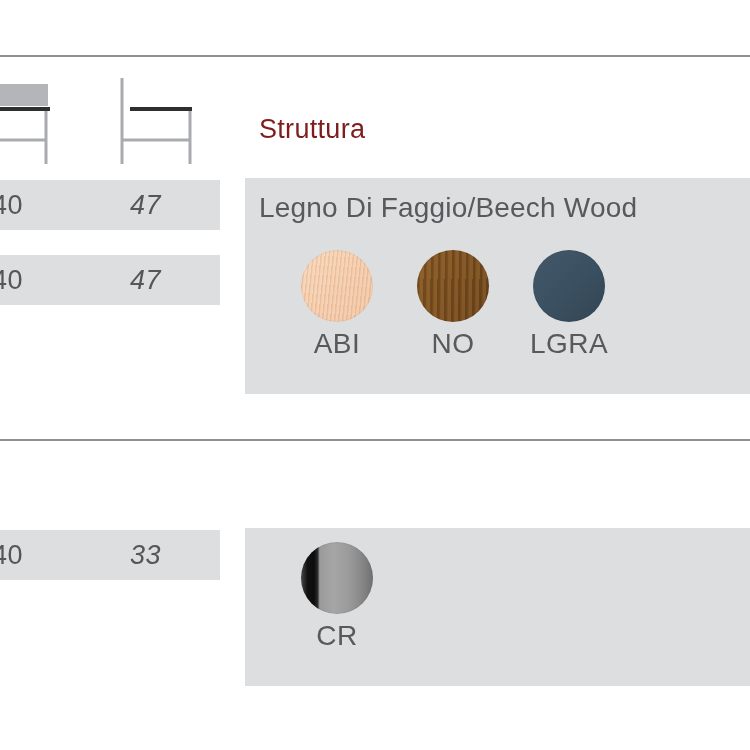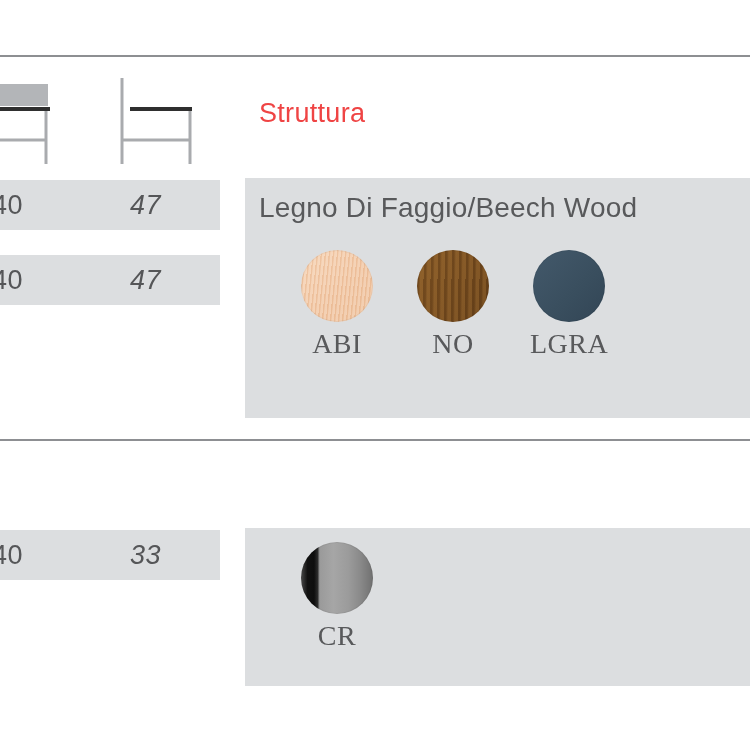--- a/index.html
+++ b/index.html
@@ -74,59 +74,58 @@
 
   
   .panel {
     position: absolute;
     background: #dcdee0;
   }
   #frame-panel {
     left: 245px;
     top: 178px;
     width: 505px;
-    height: 240px;
+    height: 216px;
   }
   #chrome-panel {
     left: 245px;
     top: 528px;
     width: 528px;
     height: 158px;
   }
 
   
   #frame-heading {
     position: absolute;
     left: 259px;
-    top: 96px;
+    top: 112px;
     font-size: 27px;
     font-weight: 300;
     line-height: 34px;
-    color: #ef4444;
+    color: #7f1d1d;
     letter-spacing: 0.3px;
   }
   #frame-heading .line { display: block; white-space: nowrap; }
 
   .panel-title {
     position: absolute;
     left: 14px;
     top: 14px;
     font-size: 28px;
     font-weight: 300;
     color: #58595b;
     white-space: nowrap;
     letter-spacing: 0.2px;
   }
 
   
   .swatch-strip {
     position: absolute;
     display: flex;
     align-items: flex-start;
-    font-family: Liberation Serif, serif;
   }
   #frame-swatches {
     left: 34px;
     top: 72px;
     width: 460px;
   }
   #chrome-swatches {
     left: 34px;
     top: 14px;
   }

